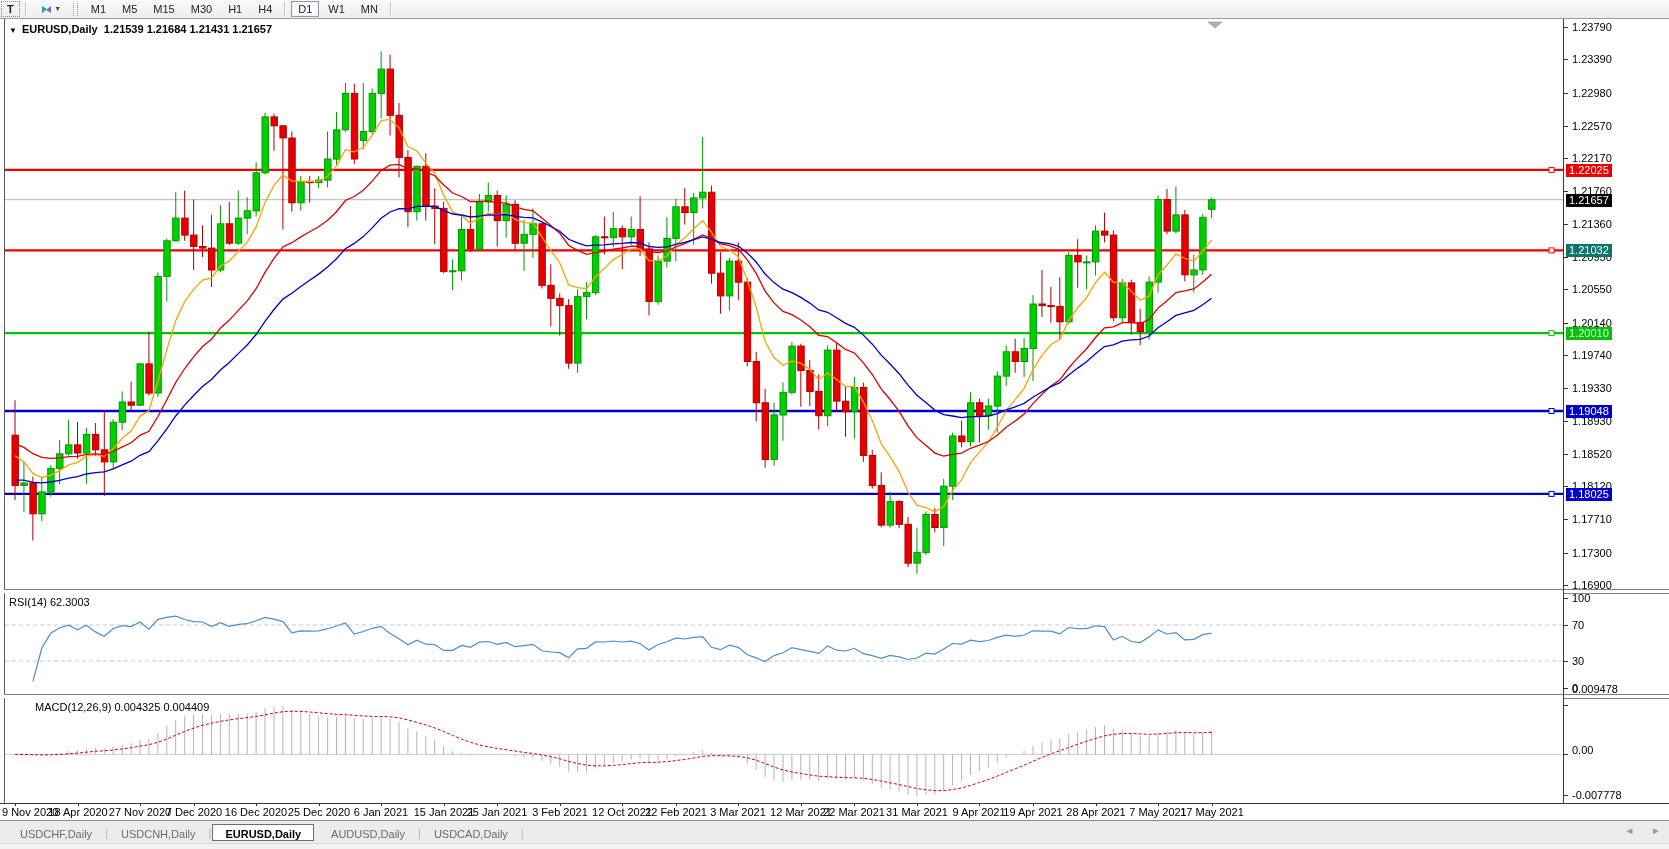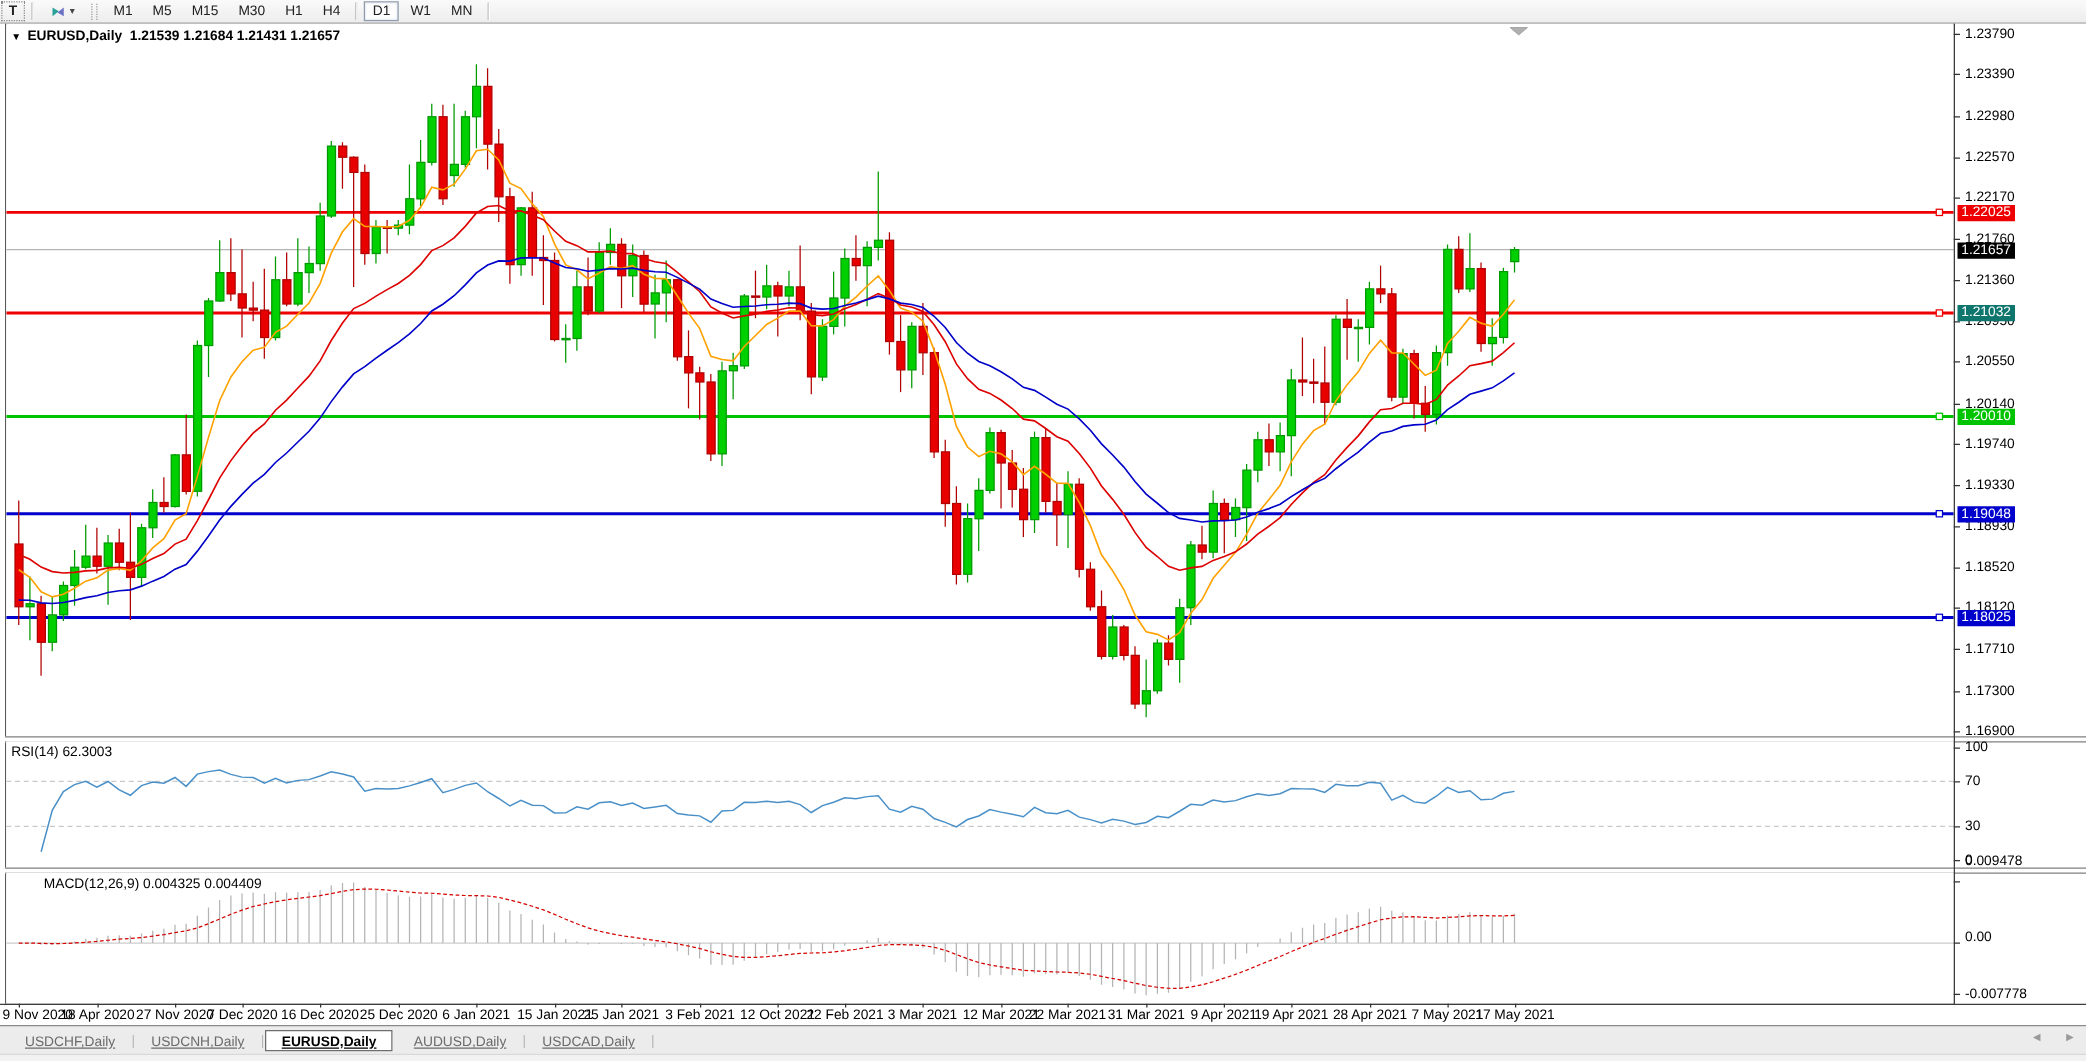--- a/index.html
+++ b/index.html
@@ -24,21 +24,21 @@
   #rsi-label{position:absolute;left:9px;top:577px;color:#000;}
   #macd-label{position:absolutes;color:#000;padding-left:26px;}
   #macd-label{position:absolute;left:9px;top:682px;color:#000;}
   .axlabel{position:absolute;left:1572px;height:13px;line-height:13px;color:#000;white-space:nowrap;}
   .axtick{position:absolute;left:1563px;width:5px;height:1px;background:#333;}
   .pricebox{position:absolute;left:1566px;height:13px;line-height:13px;color:#fff;padding:0 3px;white-space:nowrap;z-index:5;}
   .datelabel{position:absolute;top:787px;height:13px;line-height:13px;color:#000;white-space:nowrap;}
   .datetick{position:absolute;top:784px;width:1px;height:3px;background:#333;}
   
   #tabbar{position:absolute;left:0;top:820px;width:1669px;height:23px;background:#ececec;border-top:1px solid #8a8a8a;display:flex;align-items:center;}
-  .tab{padding:3px 12px 0 12px;color:#6b6b6b;cursor:default;white-space:nowrap;text-decoration:underline;}
+  .tab{padding:3px 12px 0 12px;color:#6b6b6b;cursor:default;white-space:nowrap;}
   .tab.active{background:#fff;border:1px solid #6e6e6e;color:#000;font-weight:bold;margin-top:0;}
   .tabsep{color:#b5b5b5;padding:0 1px;}
   #tab-arrows{position:absolute;right:8px;top:4px;color:#9a9a9a;font-size:10px;}
   #tab-arrows span{margin-left:14px;cursor:default;}
   
   #statusbar{position:absolute;left:0;top:843px;width:1669px;height:6px;background:#f2f2f2;border-top:1px solid #d8d8d8;}
 </style>
 </head>
 <body>
 

